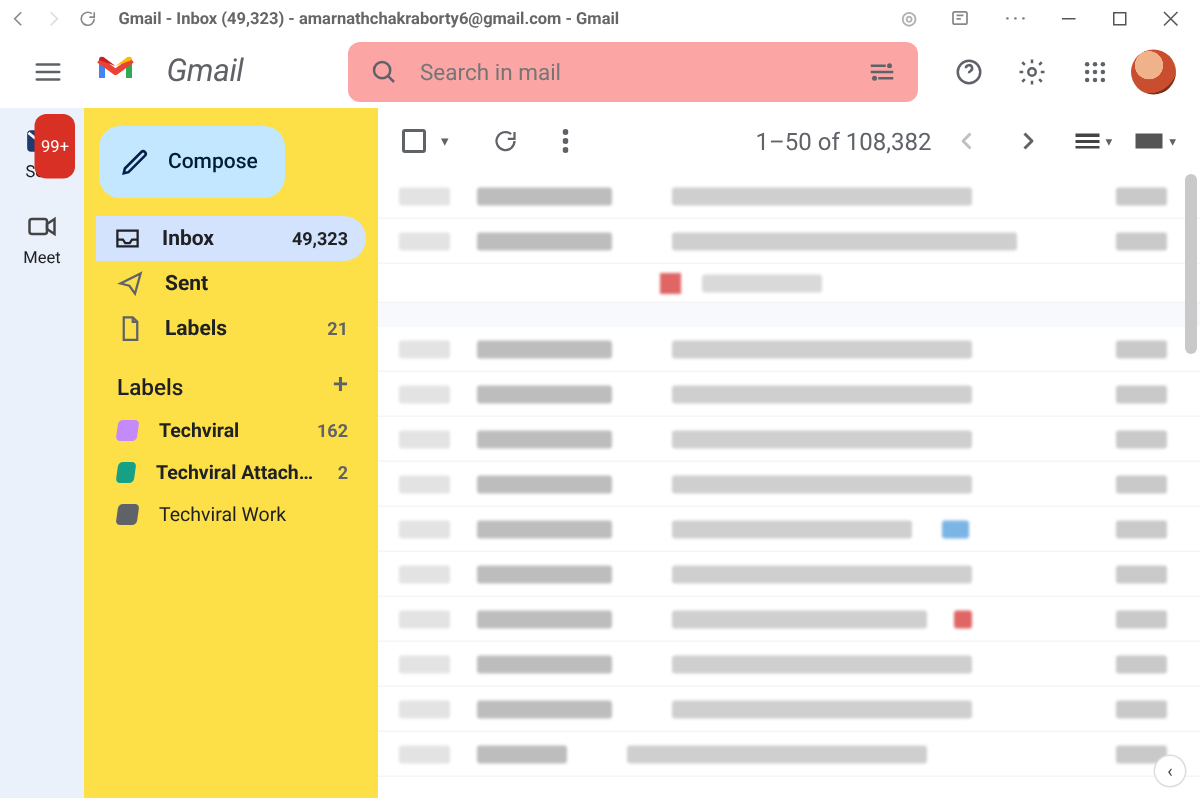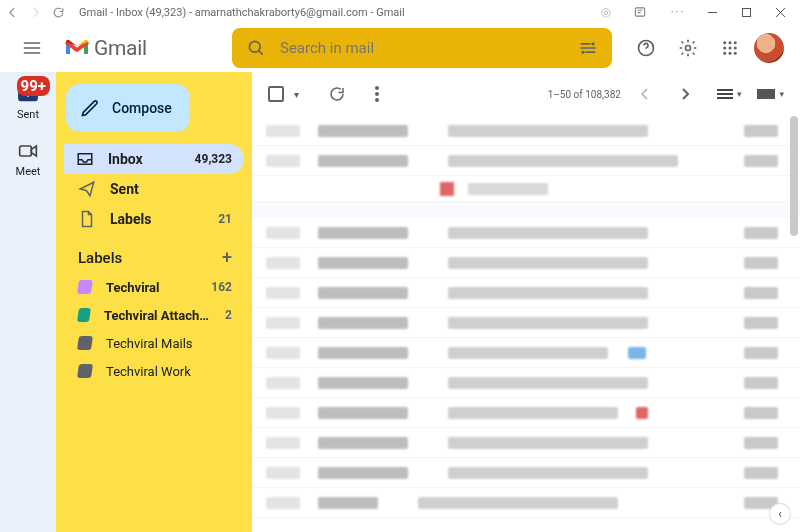--- a/index.html
+++ b/index.html
@@ -1,42 +1,42 @@
 <!DOCTYPE html>
 <html><head>
 <meta charset="utf-8">
 <style>
   * { box-sizing: border-box; margin: 0; padding: 0; font-family: 'Segoe UI', Roboto, Arial, sans-serif; }
   body { width: 800px; height: 532px; overflow: hidden; background: #fff; position: relative; }
 
   
-  .titlebar { height: 24px; display: flex; align-items: center; padding: 0 6px; font-size: 11px; color: #666; background: #fff; }
+  .titlebar { height: 24px; display: flex; align-items: center; padding: 0 6px; font-size: 11px; color: #666; background: #fff; font-weight: bold; }
   .titlebar .nav-icons { display: flex; gap: 10px; align-items: center; color: #888; }
   .titlebar .nav-icons svg { width: 13px; height: 13px; }
   .titlebar .title-text { margin-left: 14px; flex: 1; }
   .titlebar .win-icons { display: flex; gap: 6px; align-items: center; }
   .titlebar .win-icons span { width: 28px; height: 20px; display: inline-flex; align-items: center; justify-content: center; color: #666; }
 
   
   .header { height: 48px; display: flex; align-items: center; padding: 0 16px 0 12px; gap: 8px; }
   .hamburger { width: 40px; height: 40px; display:flex; align-items:center; justify-content:center; color:#5f6368; cursor:pointer; border-radius:50%; }
-  .logo { display:flex; align-items:center; gap:4px; margin-left:4px; width: 160px; }
+  .logo { display:flex; align-items:flex-start; gap:21px; margin-left:4px; width: 160px; font-style: italic; }
   .logo-text { font-size: 21px; color:#5f6368; letter-spacing:-0.3px; }
-  .searchbar { flex:1; max-width:380px; height:40px; background:#eab308; border-radius:8px; display:flex; align-items:center; padding:0 8px; color:#5f6368; }
+  .searchbar { flex:1; max-width:380px; height:40px; background:#fca5a5; border-radius:8px; display:flex; align-items:center; padding:0 8px; color:#5f6368; }
   .searchbar input { flex:1; border:none; background:transparent; font-size:15px; color:#5f6368; outline:none; padding:0 8px; }
   .search-tune { width:32px; height:32px; display:flex; align-items:center; justify-content:center; cursor:pointer; }
   .header-right { display:flex; align-items:center; gap:6px; margin-left:auto; }
   .header-icon-btn { width:36px; height:36px; display:flex; align-items:center; justify-content:center; color:#5f6368; cursor:pointer; border-radius:50%; }
   .avatar { width:30px; height:30px; border-radius:50%; background: radial-gradient(circle at 40% 35%, #f0b28a 0 35%, #c84e2f 36% 70%, #7a2e16 71% 100%); }
 
   
   .leftrail { position:absolute; top:72px; left:0; width:56px; bottom:0; background:#eaf1fb; display:flex; flex-direction:column; align-items:center; padding-top:10px; gap:18px; }
   .rail-item { display:flex; flex-direction:column; align-items:center; gap:2px; color:#202124; font-size:11px; cursor:pointer; position:relative; }
   .rail-icon { width:24px; height:24px; display:flex; align-items:center; justify-content:center; color:#444; }
-  .rail-badge { position:absolute; top:-6px; right:-10px; background:#d93025; color:#fff; font-size:15px; font-weight:700; padding:1px 4px; border-radius:8px; }
+  .rail-badge { position:absolute; top:-6px; right:-10px; background:#d93025; color:#fff; font-size:11px; font-weight:400; padding:15px 4px; border-radius:8px; }
 
   
   .sidebar { position:absolute; top:72px; left:56px; width:196px; bottom:0; background:#fde047; padding:8px 8px 8px 8px; overflow:hidden; }
   .compose { background:#c2e7ff; color:#001d35; height:48px; border-radius:14px; display:inline-flex; align-items:center; gap:12px; padding:0 18px 0 14px; font-size:14px; font-weight:500; cursor:pointer; margin:4px 0 12px 2px; }
   .nav-list { display:flex; flex-direction:column; }
   .nav-item { height:30px; display:flex; align-items:center; gap:14px; padding:0 12px 0 14px; border-radius:0 16px 16px 0; font-size:14px; color:#202124; cursor:pointer;font-weight:bold; }
   .nav-item.active { background:#d3e3fd; font-weight:700;padding-left:12px; }
   .nav-item .count { margin-left:auto; font-size:12px; color:#5f6368; }
   .nav-item.active .count { color:#202124; font-weight:700; }
   .nav-icon { width:18px; height:18px; display:flex; align-items:center; justify-content:center; color:#444; }
@@ -258,24 +258,20 @@
       <span>Techviral</span>
       <span class="count">162</span>
     </div>
     <div class="label-item bold">
       <span class="label-swatch" style="background:#16a085"></span>
       <span style="max-width:110px;overflow:hidden;text-overflow:ellipsis;white-space:nowrap">Techviral Attachme...</span>
       <span class="count">2</span>
     </div>
     <div class="label-item">
       <span class="label-swatch" style="background:#5f6368"></span>
-      <span>Techviral Mails</span>
-    </div>
-    <div class="label-item">
-      <span class="label-swatch" style="background:#5f6368"></span>
       <span>Techviral Work</span>
     </div>
   </div>
 </div>
 
 <div class="main">
   <div class="toolbar">
     <span class="cb"></span>
     <span class="arrow-down">▾</span>
     <span class="ico-btn" style="margin-left:14px">
@@ -284,21 +280,21 @@
         </svg>
     </span>
     <span class="ico-btn">
       <svg width="4" height="16" viewBox="0 0 4 16" fill="#5f6368">
           <circle cx="2" cy="2" r="2"></circle>
           <circle cx="2" cy="8" r="2"></circle>
           <circle cx="2" cy="14" r="2"></circle>
         </svg>
     </span>
     <span class="spacer"></span>
-    <span style="font-size:10px;color:#5f6368">1–50 of 108,382</span>
+    <span style="font-size:16px;color:#5f6368">1–50 of 108,382</span>
     <span class="ico-btn" style="opacity:.4">
       <svg width="8" height="12" viewBox="0 0 8 12" fill="none" stroke="#5f6368" stroke-width="2">
           <path d="M6 1 1 6l5 5"></path>
         </svg>
     </span>
     <span class="ico-btn">
       <svg width="8" height="12" viewBox="0 0 8 12" fill="none" stroke="#5f6368" stroke-width="2">
           <path d="M2 1l5 5-5 5"></path>
         </svg>
     </span>

